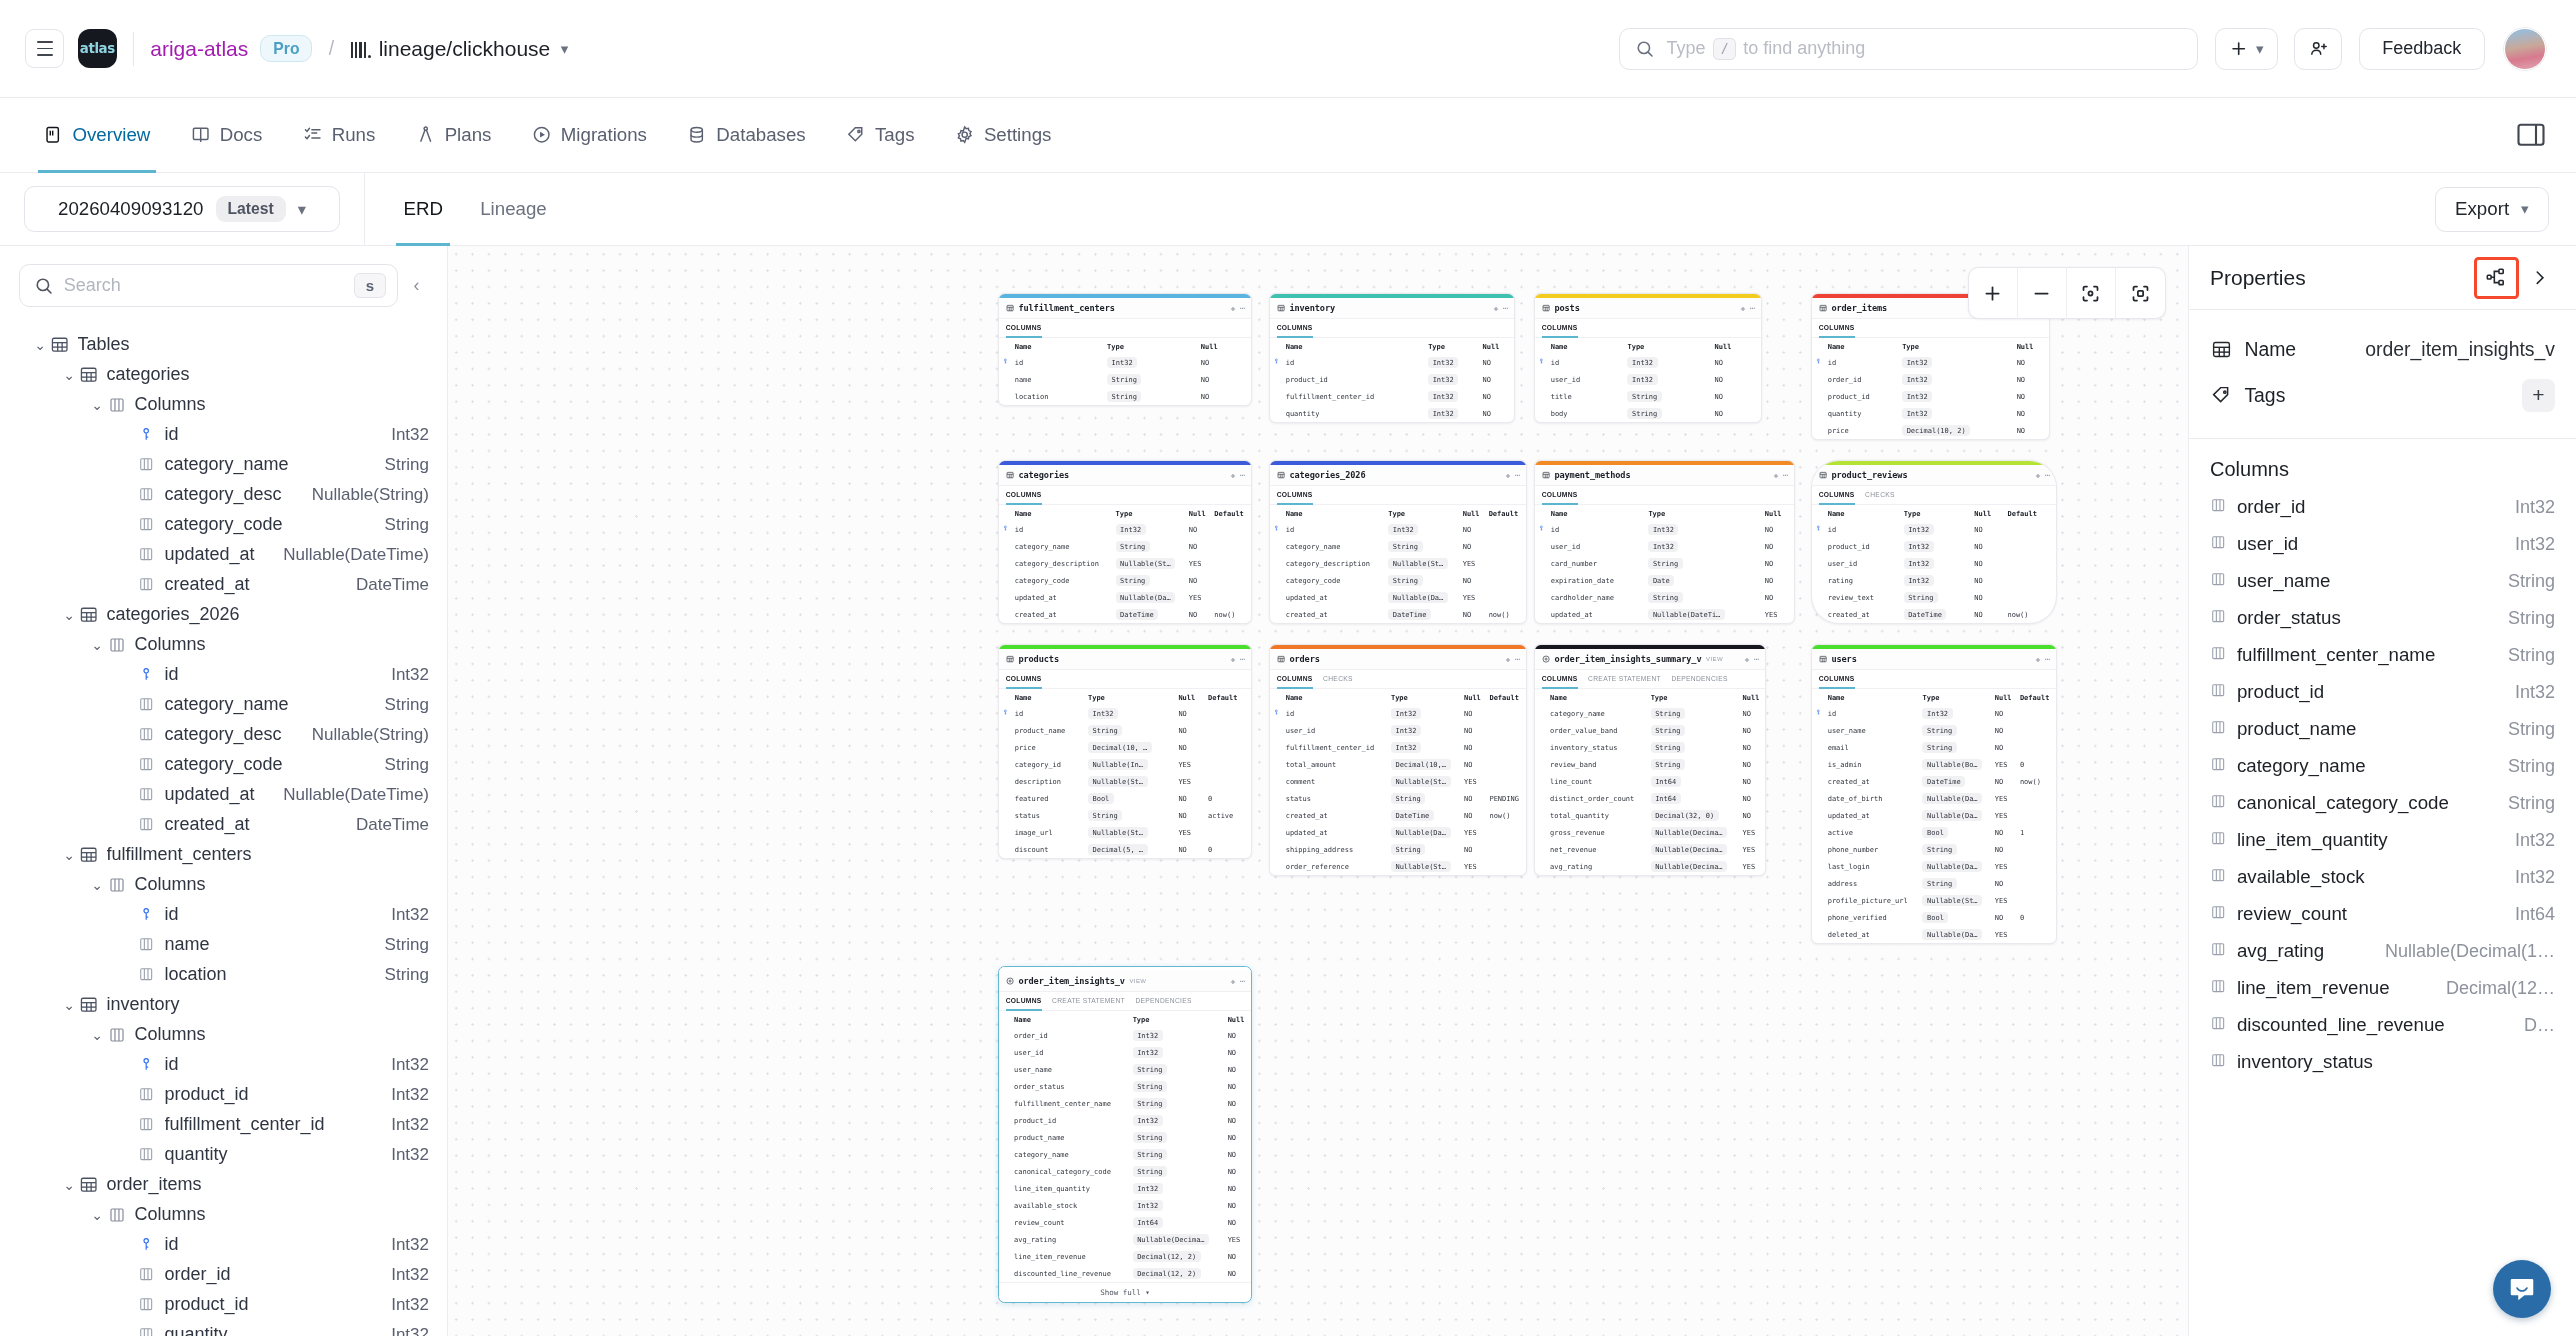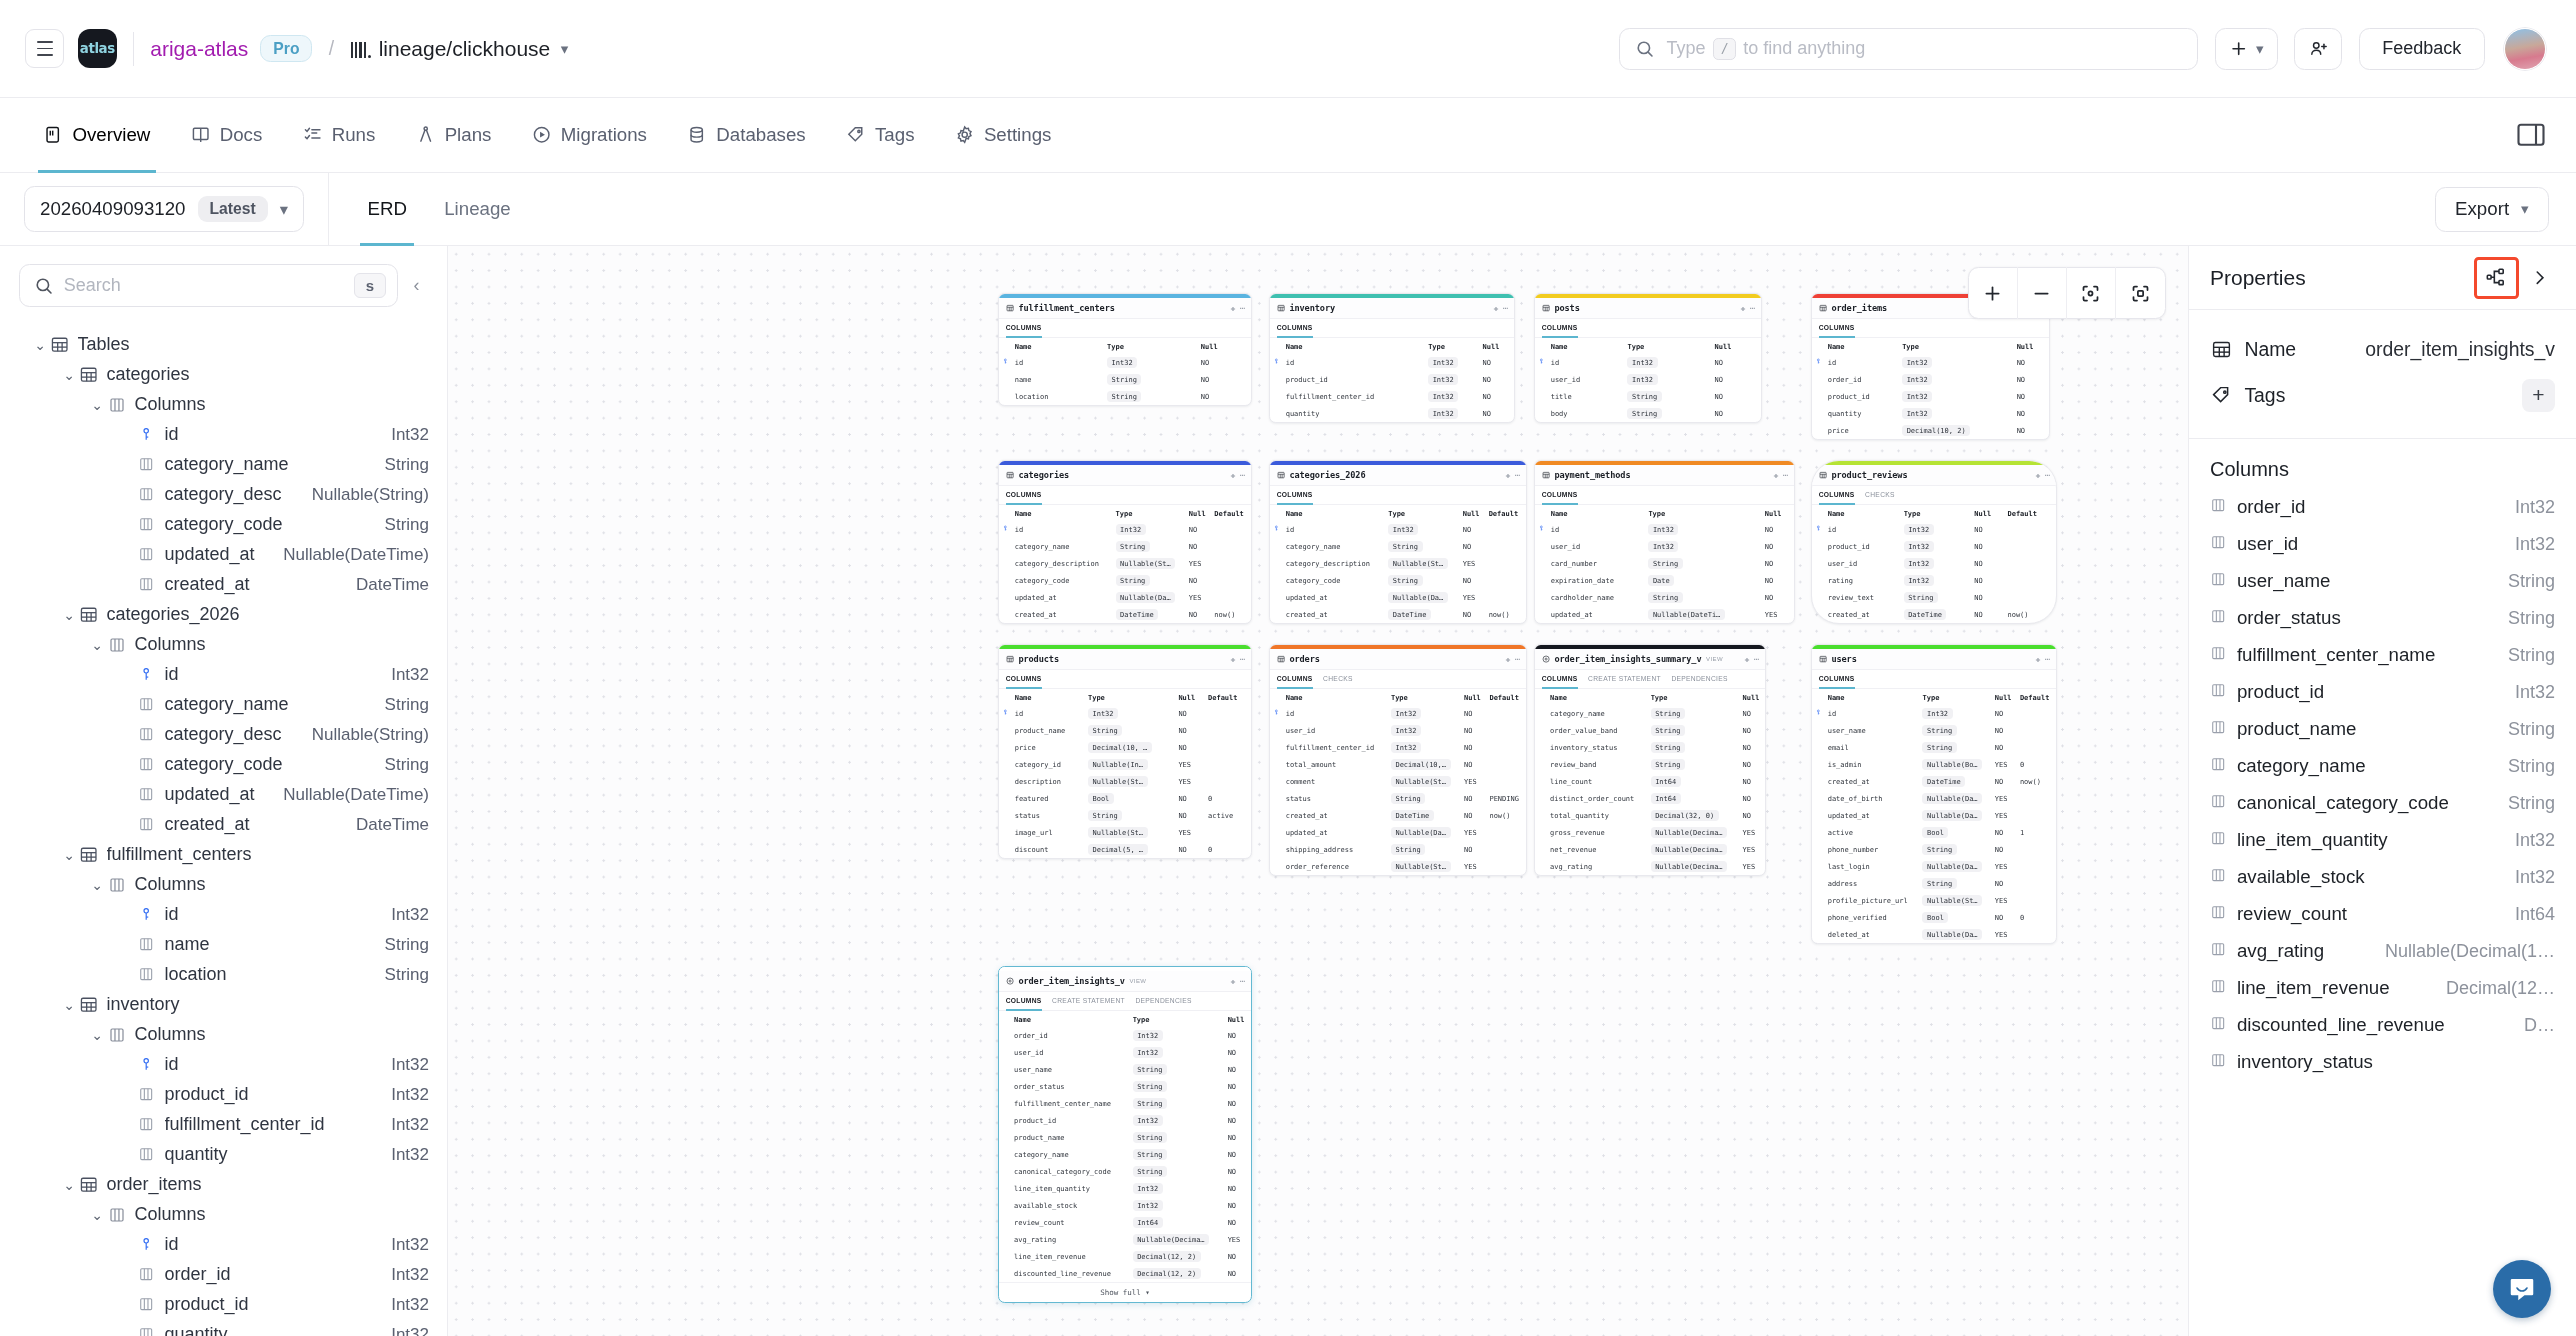--- a/index.html
+++ b/index.html
@@ -72,35 +72,35 @@
 
   
   .navbar {
     height: 75px; flex: 0 0 75px; display: flex; align-items: center;
     padding: 0 30px 0 27px; border-bottom: 0.7px solid #ececf0; gap: 7.5px; background:#fff;
   }
   .nav-item {
     display: flex; align-items: center; gap: 9.7px; padding: 0 16.4px; height: 75px;
     font-size: 18.7px; color: #5a6070; cursor: pointer; position: relative;
   }
-  .nav-item.active { color: #000000; font-weight: 500; }
+  .nav-item.active { color: #0369a1; font-weight: 500; }
   .nav-item.active::after {
     content:''; position:absolute; left: 10.5px; right: 10.5px; bottom: 0; height: 3px; background: #5cb6cf;
   }
   .nav-ico { width: 19.4px; height: 19.4px; display:block; }
   .panel-toggle { margin-left: auto; width:30px;height:25.4px; }
 
   
   .subbar {
     height: 73px; flex: 0 0 73px; display: flex; align-items: center;
     border-bottom: 0.7px solid #ececf0; background:#fff;
   }
   .version-pill {
     margin-left: 24px; height: 46px; border: 0.7px solid #e3e3e9; border-radius: 10.5px;
-    display: flex; align-items: center; padding: 0 15px; gap: 12px; cursor: pointer;
+    display: flex; align-items: center; padding: 0 33px; gap: 12px; cursor: pointer;
   }
   .version-num { font-size: 18.7px; color:#1d2026; }
   .latest-tag { background:#eeeef1; border-radius: 9px; padding: 3.7px 12px; font-size:15.7px; color:#4e5461; font-weight:600;}
   .subbar-sep { width: 0.7px; height: 73px; background: #ececf0; margin-left: 24px; }
   .erd-tabs { display:flex; align-items:center; height: 73px; margin-left: 22.4px; gap: 4.5px; }
   .erd-tab {
     height: 73px; display:flex; align-items:center; padding: 0 16.4px; font-size: 18.7px;
     color:#6b7280; cursor:pointer; position:relative;
   }
   .erd-tab.active { color:#121519; font-weight:400; }

